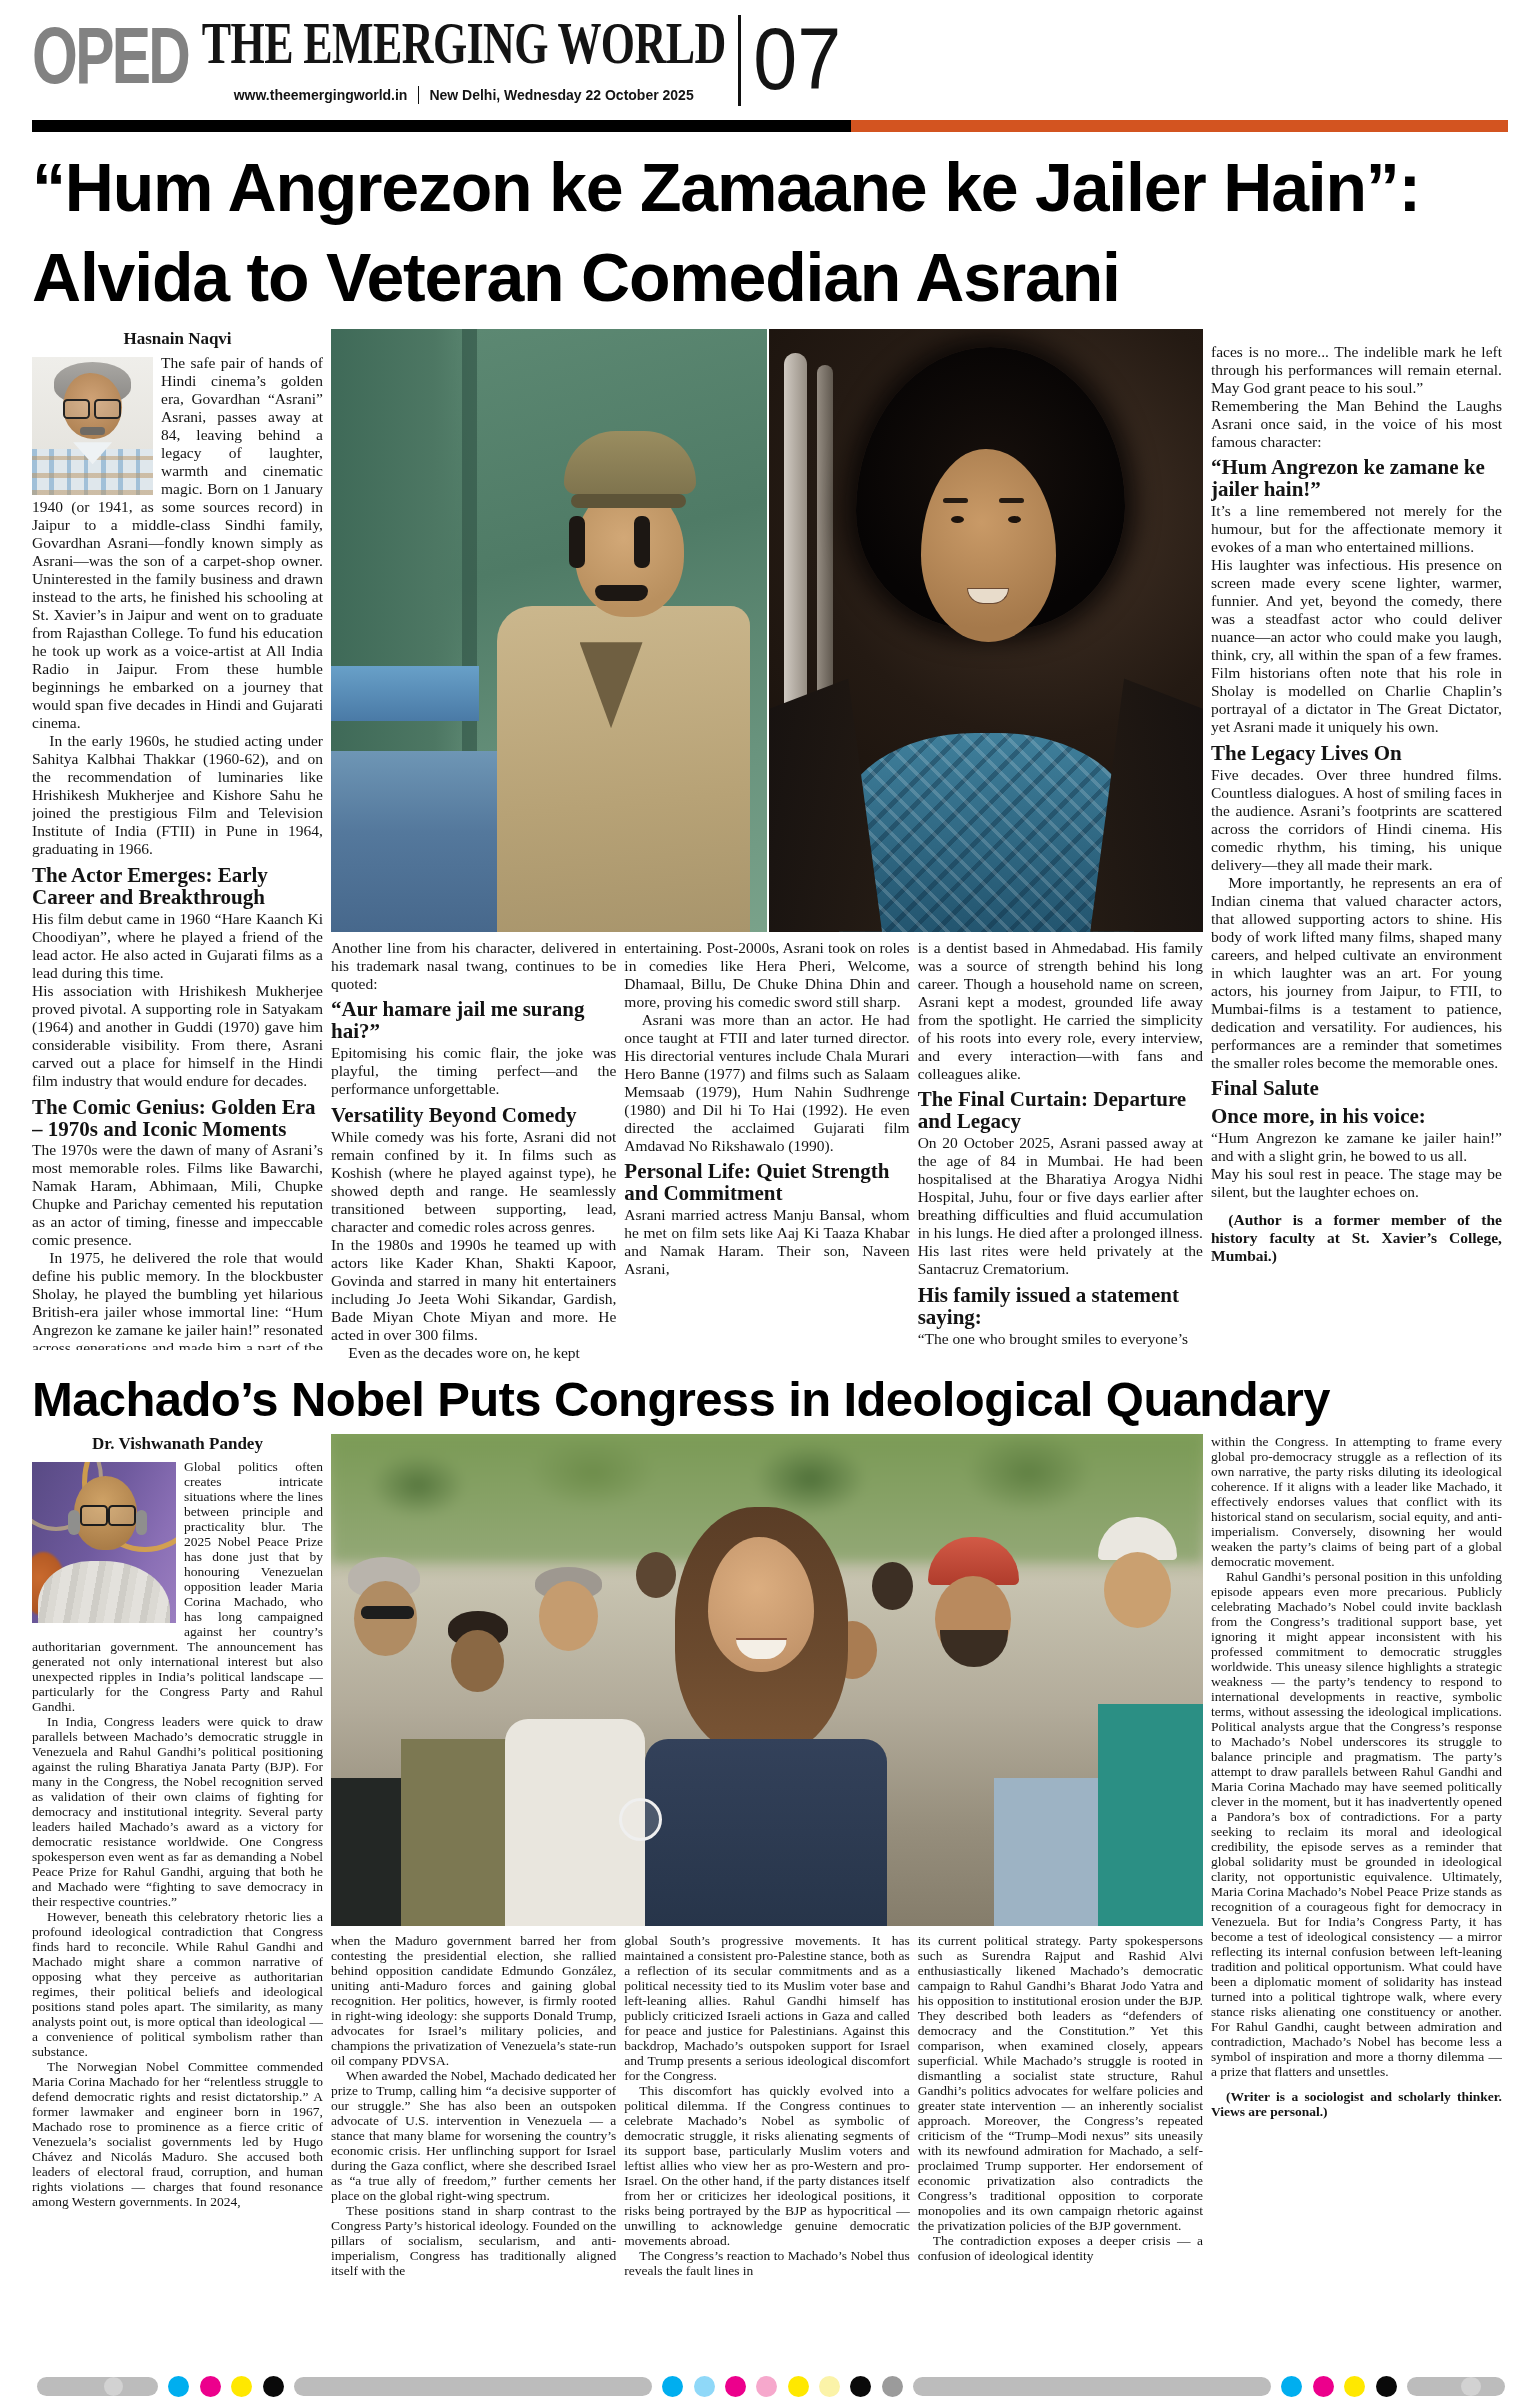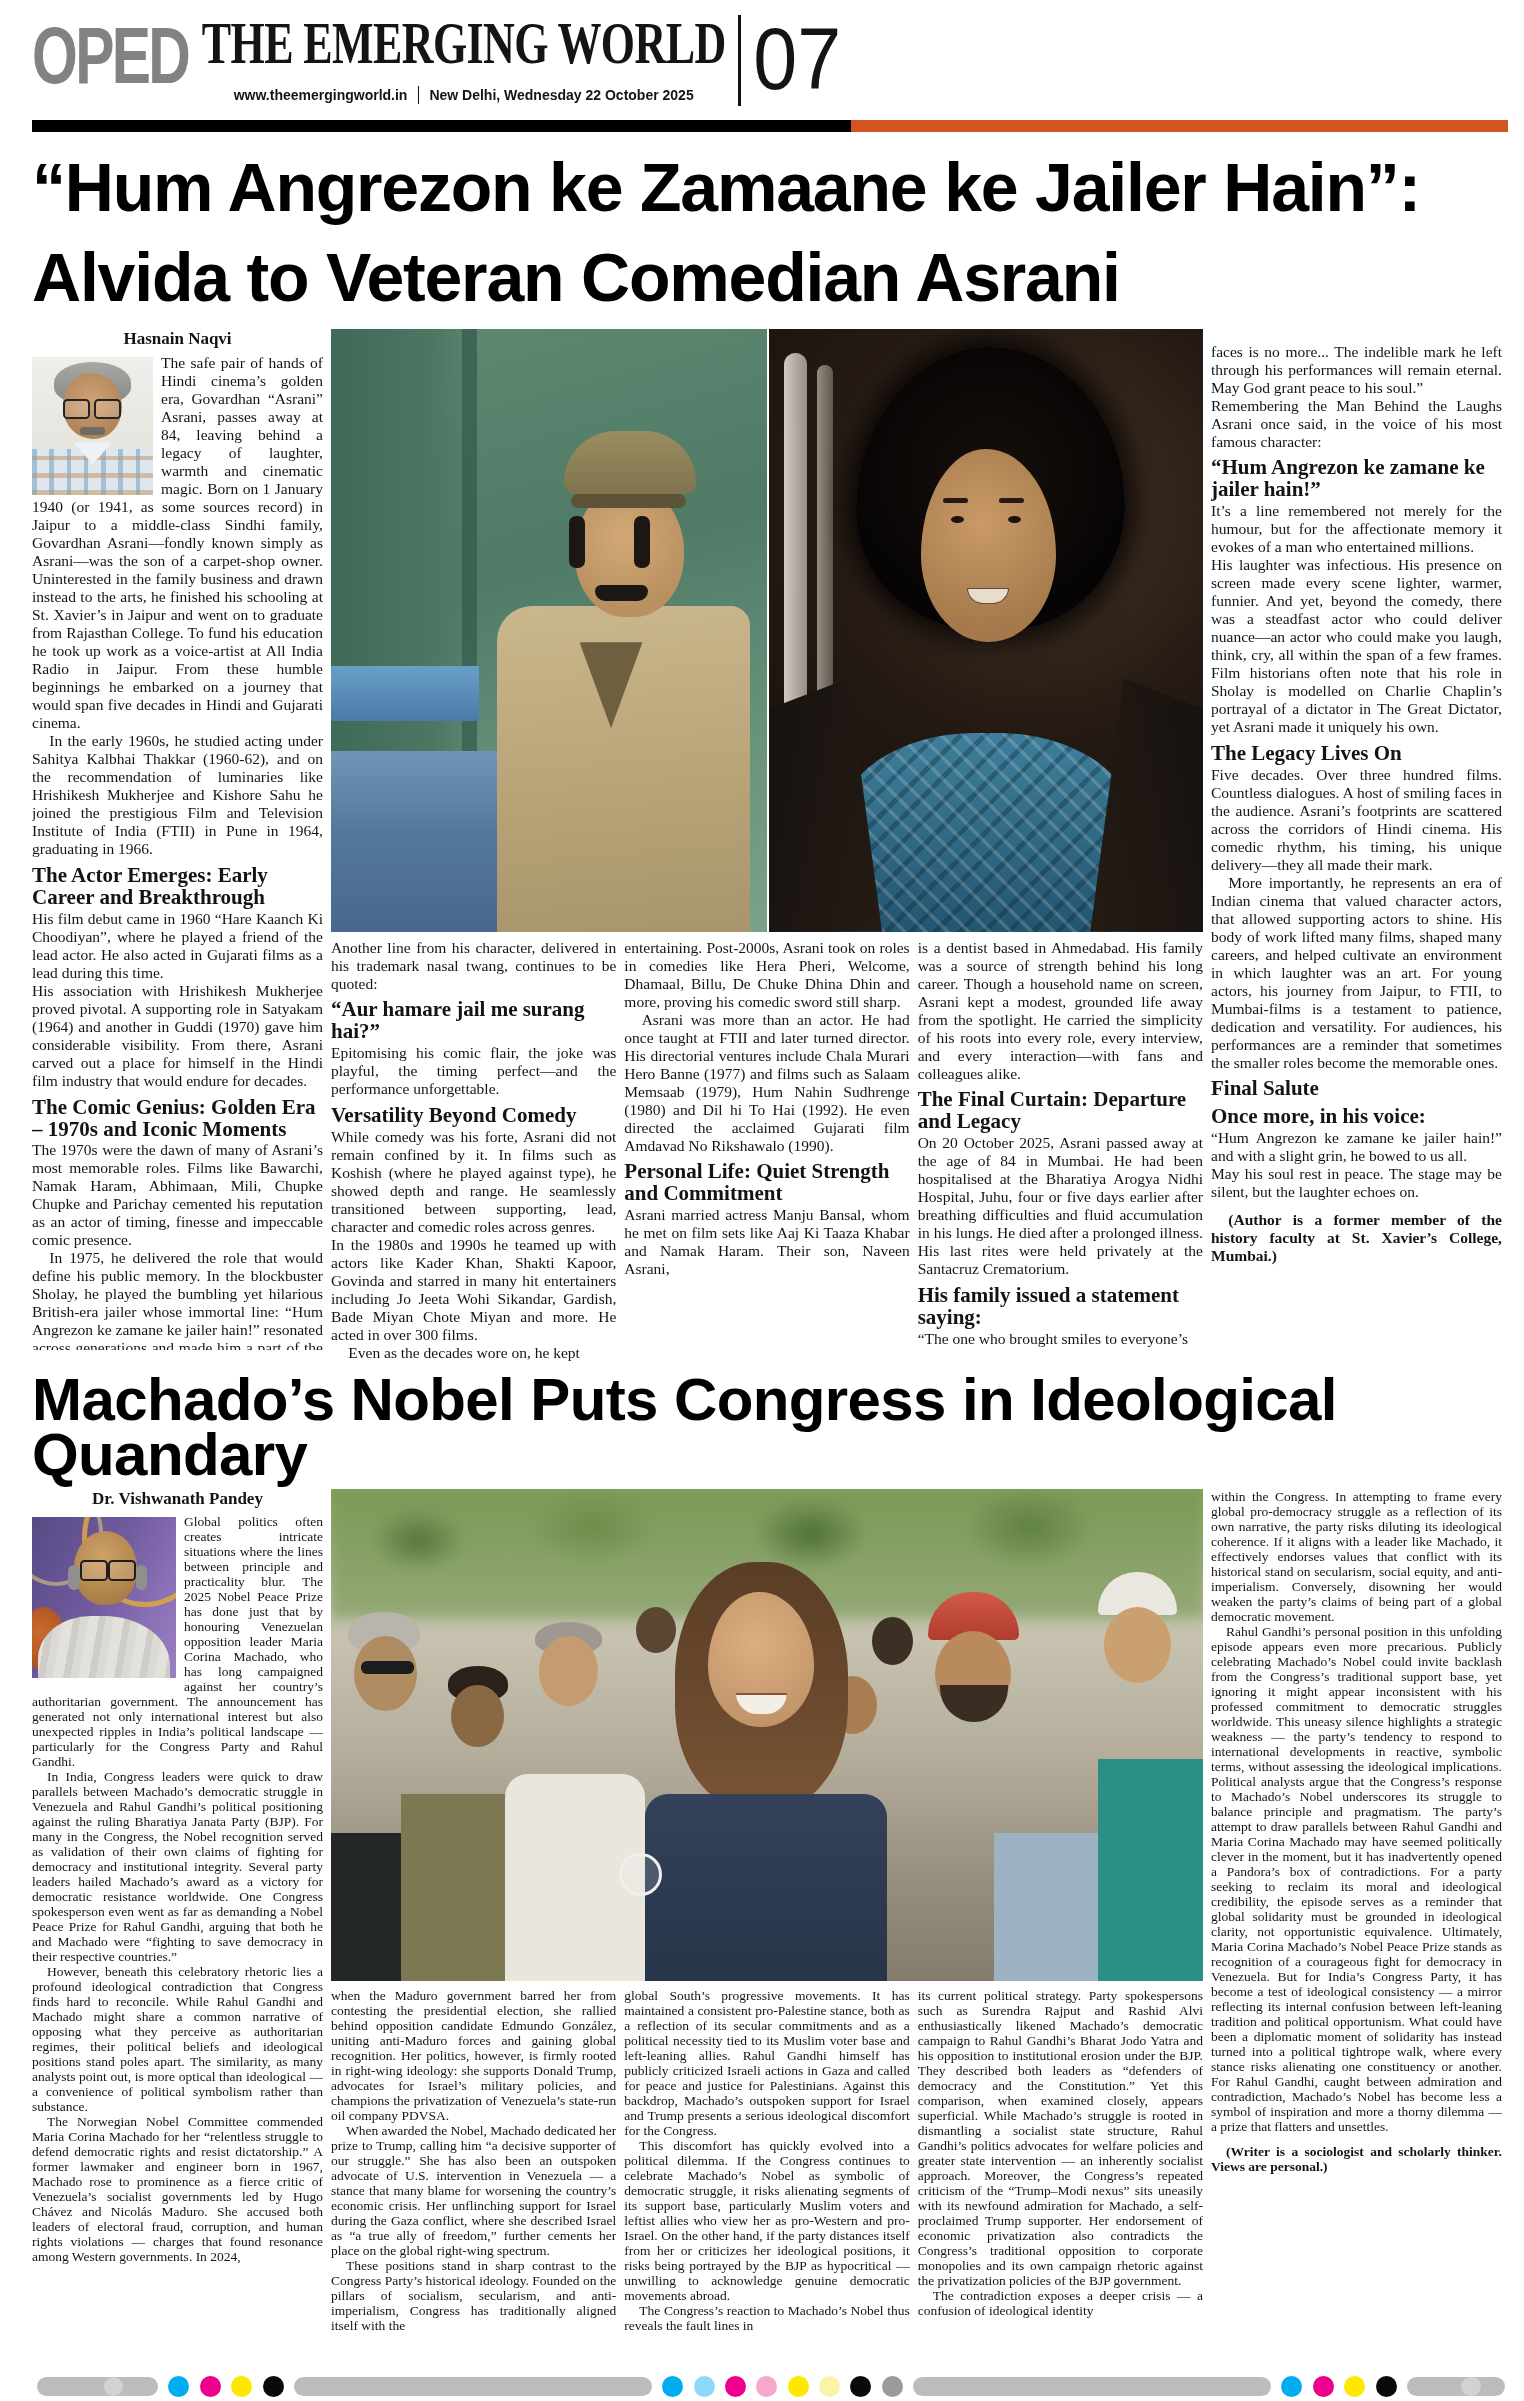--- a/index.html
+++ b/index.html
@@ -21,21 +21,21 @@
   .pageno{font-family:"Liberation Sans",sans-serif;font-size:79px;line-height:1;font-weight:400;
         transform:scaleY(1.1);transform-origin:center top;}
 
   .rulebar{display:flex;height:12.7px;margin:5.8px 17.3px 0 32px;}
   .rb-black{width:819px;background:#000;}
   .rb-orange{flex:1;background:#d35420;}
 
   
   h1{font-family:"Liberation Sans",sans-serif;font-weight:bold;color:#000;margin:9.2px 32px 0 32px;}
   .article-1 h1{font-size:68px;line-height:90px;letter-spacing:-1.2px;}
-  .article-2 h1{font-size:60px;line-height:55px;letter-spacing:-0.6px;margin-top:8px;margin-bottom:5.8px;}
+  .article-2 h1{font-size:49px;line-height:55px;letter-spacing:-0.6px;margin-top:8px;margin-bottom:5.8px;}
 
   
   .cols{display:flex;gap:8px;margin:7px 17.3px 0 32px;}
   .col{flex:0 0 291px;width:291px;overflow:hidden;text-align:justify;}
   .article-1 .col{height:1021px;}
   .article-2 .col{height:972px;}
   .midwrap{flex:0 0 872px;width:872px;display:flex;flex-direction:column;}
   .photos{display:flex;gap:2.3px;height:603px;}
   .midcols{display:flex;gap:8px;margin-top:7px;flex:1;overflow:hidden;}
   .midcols .col{flex:1 1 0;width:auto;height:auto;}

